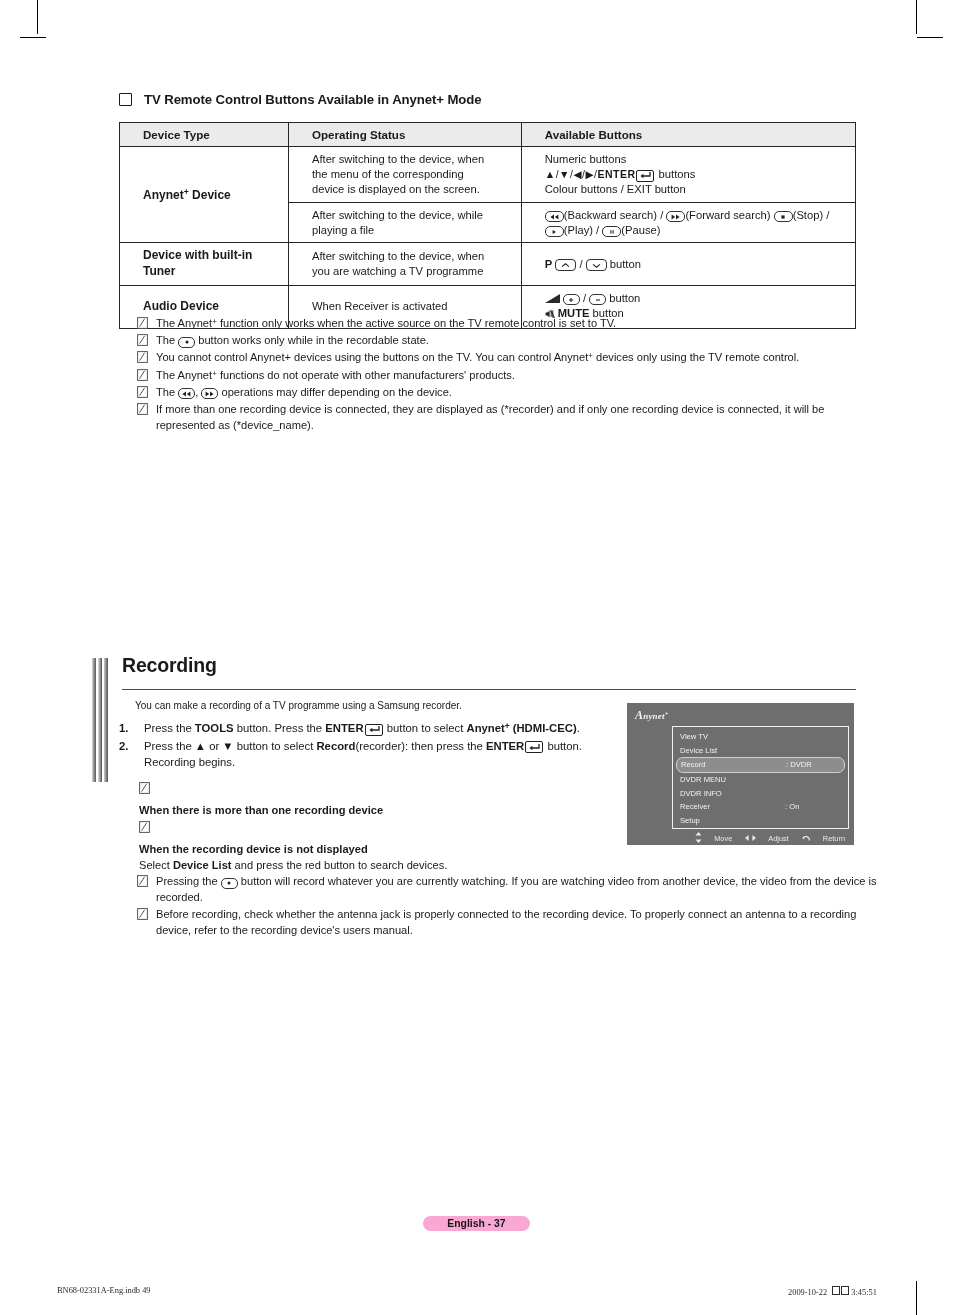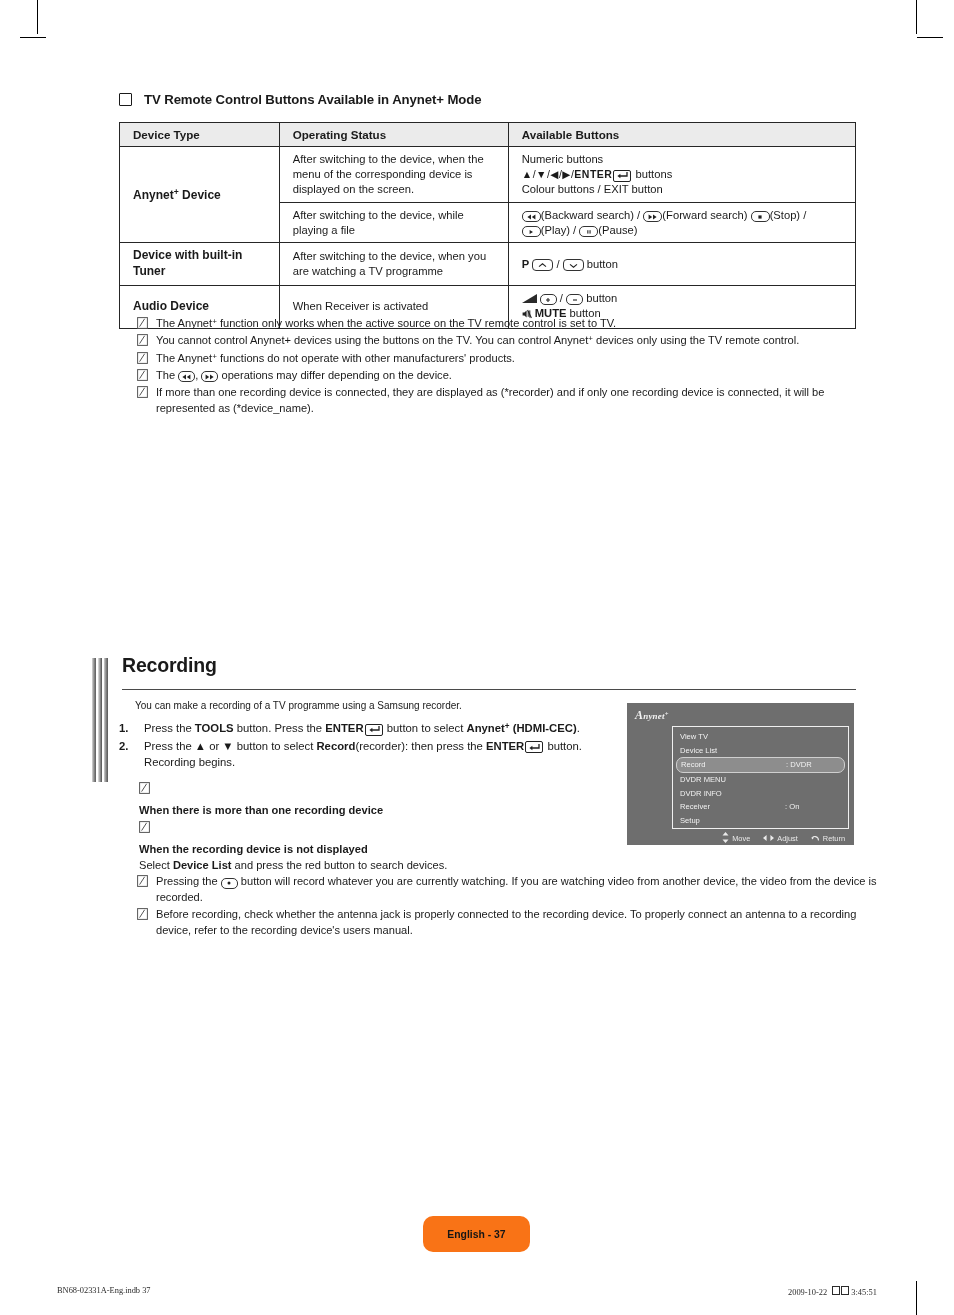--- a/index.html
+++ b/index.html
@@ -57,21 +57,21 @@
     position: absolute;
     left: 119px;
     top: 122px;
     width: 737px;
     border-collapse: collapse;
     font-size: 11.2px;
   }
   table.btn-table th,
   table.btn-table td {
     border: 1px solid #262626;
-    padding: 5px 13px;
+    padding: 5px 23px;
     vertical-align: middle;
     line-height: 1.32;
   }
   table.btn-table thead th {
     background: #ebebeb;
     font-weight: bold;
     font-size: 11.6px;
     text-align: left;
     padding-top: 4px;
     padding-bottom: 4px;
@@ -272,30 +272,30 @@
   .osd-foot {
     display: flex;
     justify-content: flex-end;
     gap: 13px;
     align-items: center;
     height: 19px;
     padding-right: 4px;
     font-size: 7.4px;
     color: #eaeaea;
   }
-  .osd-foot span.g { display: inline-flex; align-items: center; gap: 3px; }
+  .osd-foot span.g { display: inline-flex; align-items: center; gap: 12px; }
 
   
   .pagetag {
     position: absolute;
     left: 423px;
     top: 1216px;
     width: 107px;
-    height: 36px;
-    background: #f97316;
+    height: 15px;
+    background: #f9a8d4;
     border-radius: 10px;
     display: flex;
     align-items: center;
     justify-content: center;
     font-size: 10.4px;
     font-weight: bold;
     color: #161616;
   }
   .imprint {
     position: absolute;
@@ -433,20 +433,33 @@
     <div class="note">
       <span class="note-ico">
         <svg width="11" height="12" viewBox="0 0 11 12">
             <rect x="0.6" y="0.6" width="9.8" height="10.8" fill="none" stroke="#555" stroke-width="1"></rect>
             <path d="M2.6 9.6 L7.6 1.8" stroke="#555" stroke-width="1"></path>
           </svg>
       </span>
       <span class="note-body">The Anynet<span class="sup">+</span> function only works when the active source on the TV remote control is set to TV.</span>
     </div>
 
+    <div class="note">
+      <span class="note-ico">
+        <svg width="11" height="12" viewBox="0 0 11 12">
+            <rect x="0.6" y="0.6" width="9.8" height="10.8" fill="none" stroke="#555" stroke-width="1"></rect>
+            <path d="M2.6 9.6 L7.6 1.8" stroke="#555" stroke-width="1"></path>
+          </svg>
+      </span>
+      <span class="note-body">The <span class="key sm">
+            <svg width="8" height="6" viewBox="0 0 8 6">
+              <circle cx="4" cy="3" r="1.5" fill="#222"></circle>
+            </svg>
+          </span> button works only while in the recordable state.</span>
+    </div>
 
     <div class="note">
       <span class="note-ico">
         <svg width="11" height="12" viewBox="0 0 11 12">
             <rect x="0.6" y="0.6" width="9.8" height="10.8" fill="none" stroke="#555" stroke-width="1"></rect>
             <path d="M2.6 9.6 L7.6 1.8" stroke="#555" stroke-width="1"></path>
           </svg>
       </span>
       <span class="note-body">You cannot control Anynet+ devices using the buttons on the TV. You can control Anynet<span class="sup">+</span> devices only using the TV remote control.</span>
     </div>
@@ -626,16 +639,16 @@
         <svg width="11" height="12" viewBox="0 0 11 12">
             <rect x="0.6" y="0.6" width="9.8" height="10.8" fill="none" stroke="#555" stroke-width="1"></rect>
             <path d="M2.6 9.6 L7.6 1.8" stroke="#555" stroke-width="1"></path>
           </svg>
       </span>
       <span class="note-body">Before recording, check whether the antenna jack is properly connected to the recording device. To properly connect an antenna to a recording device, refer to the recording device's users manual.</span>
     </div>
   </div>
 
   <div class="pagetag">English - 37</div>
-  <div class="imprint left">BN68-02331A-Eng.indb   37</div>
+  <div class="imprint left">BN68-02331A-Eng.indb   49</div>
   <div class="imprint right"><span>2009-10-22</span>&nbsp;&nbsp;<span class="box-glyph"></span><span class="box-glyph"></span>&nbsp;<span>3:45:51</span></div>
 
 </div>
 
 </body></html>

